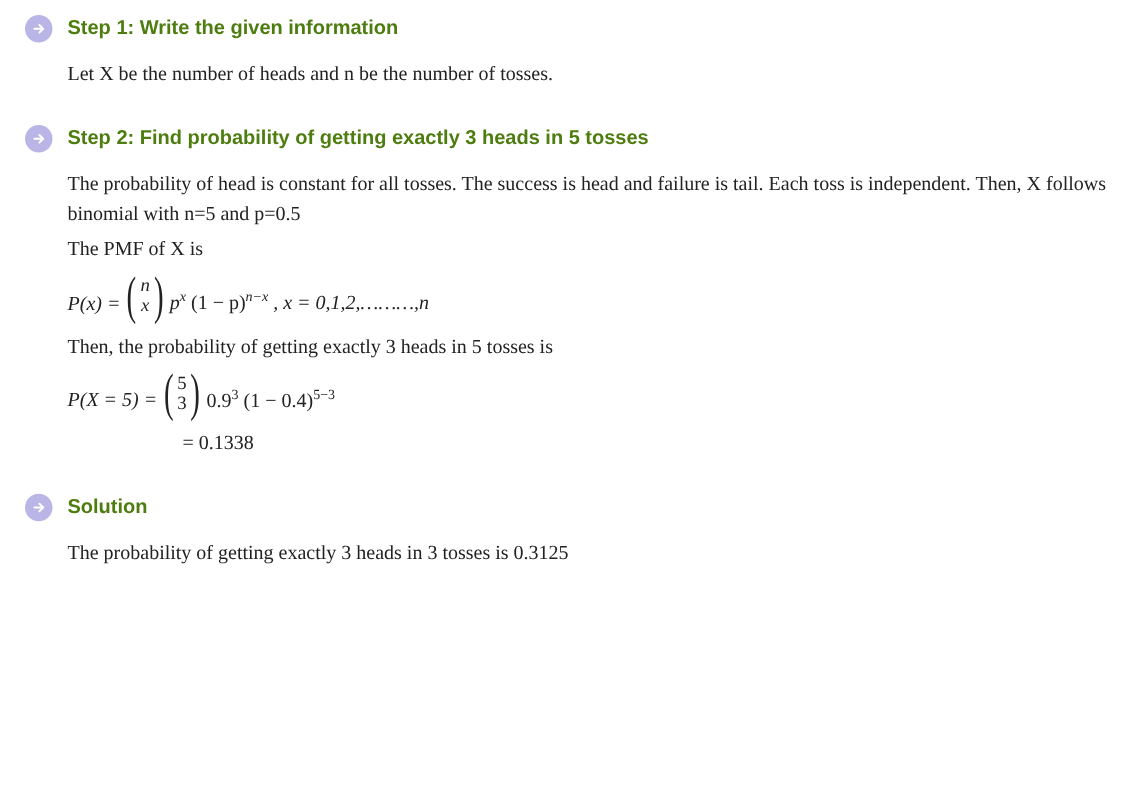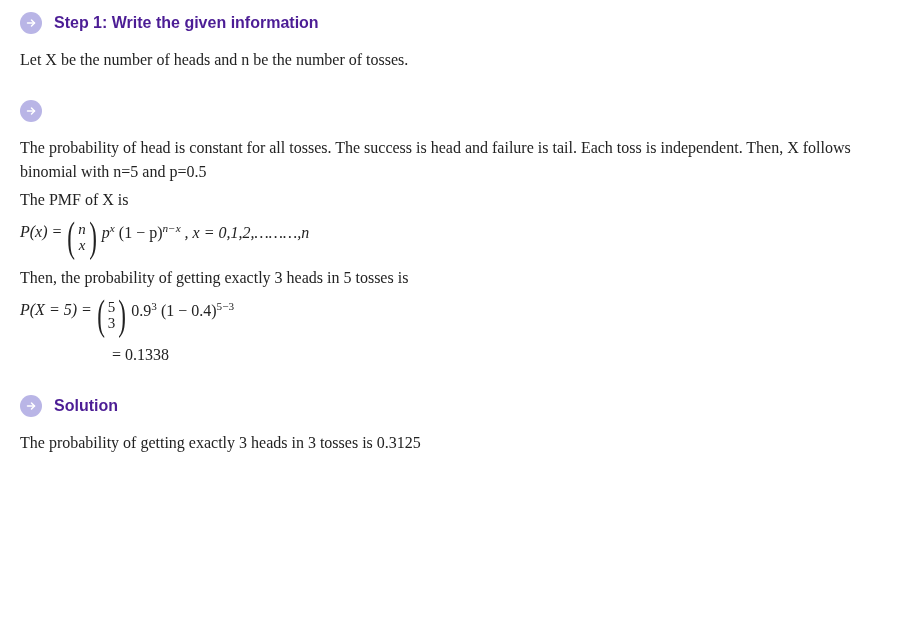--- a/index.html
+++ b/index.html
@@ -26,31 +26,32 @@
       color: #fff;
       display: flex;
       align-items: center;
       justify-content: center;
       flex-shrink: 0;
     }
     .arrow-icon svg { width: 12px; height: 12px; display:block; }
     .step-title {
       font-family: -apple-system, BlinkMacSystemFont, 'Segoe UI', Arial, sans-serif;
       font-weight: 700;
-      color: #4c1d95;
+      color: #4d7c0f;
       font-size: 16px;
     }
     .step-body {
+      margin-left: 34px;
       font-family: Georgia, 'Times New Roman', serif;
       line-height: 1.5;
     }
     .step-body p { margin-bottom: 4px; }
 
     
-    .eq { margin: 8px 0 10px 0; font-family: 'Times New Roman', serif; display:flex; align-items:flex-start; }
+    .eq { margin: 8px 0 10px 0; font-family: 'Times New Roman', serif; display:flex; align-items:flex-end; }
     .eq .lhs-ind { display:inline-block; width: 92px; }
     .mi { font-style: italic; }
     .binom {
       display: inline-flex;
       align-items: center;
       vertical-align: middle;
       margin: 0 2px;
     }
     .binom .paren {
       font-size: 42px;
@@ -87,20 +88,21 @@
 </div>
 
 <div class="block">
   <div class="step-header">
     <span class="arrow-icon">
       <svg viewBox="0 0 24 24" fill="none" stroke="white" stroke-width="3" stroke-linecap="round" stroke-linejoin="round">
           <path d="M5 12h14"></path>
           <path d="M13 6l6 6-6 6"></path>
         </svg>
     </span>
+    <span class="step-title">Step 2: Find probability of getting exactly 3 heads in 5 tosses</span>
   </div>
   <div class="step-body">
     <p>The probability of head is constant for all tosses. The success is head and failure is tail. Each toss is independent. Then, X follows binomial with n=5 and p=0.5</p>
     <p>The PMF of X is</p>
 
     <div class="eq">
       <span class="mi">P(x) =</span>
       <span class="binom">
         <span class="paren">(</span>
         <span class="stack">

